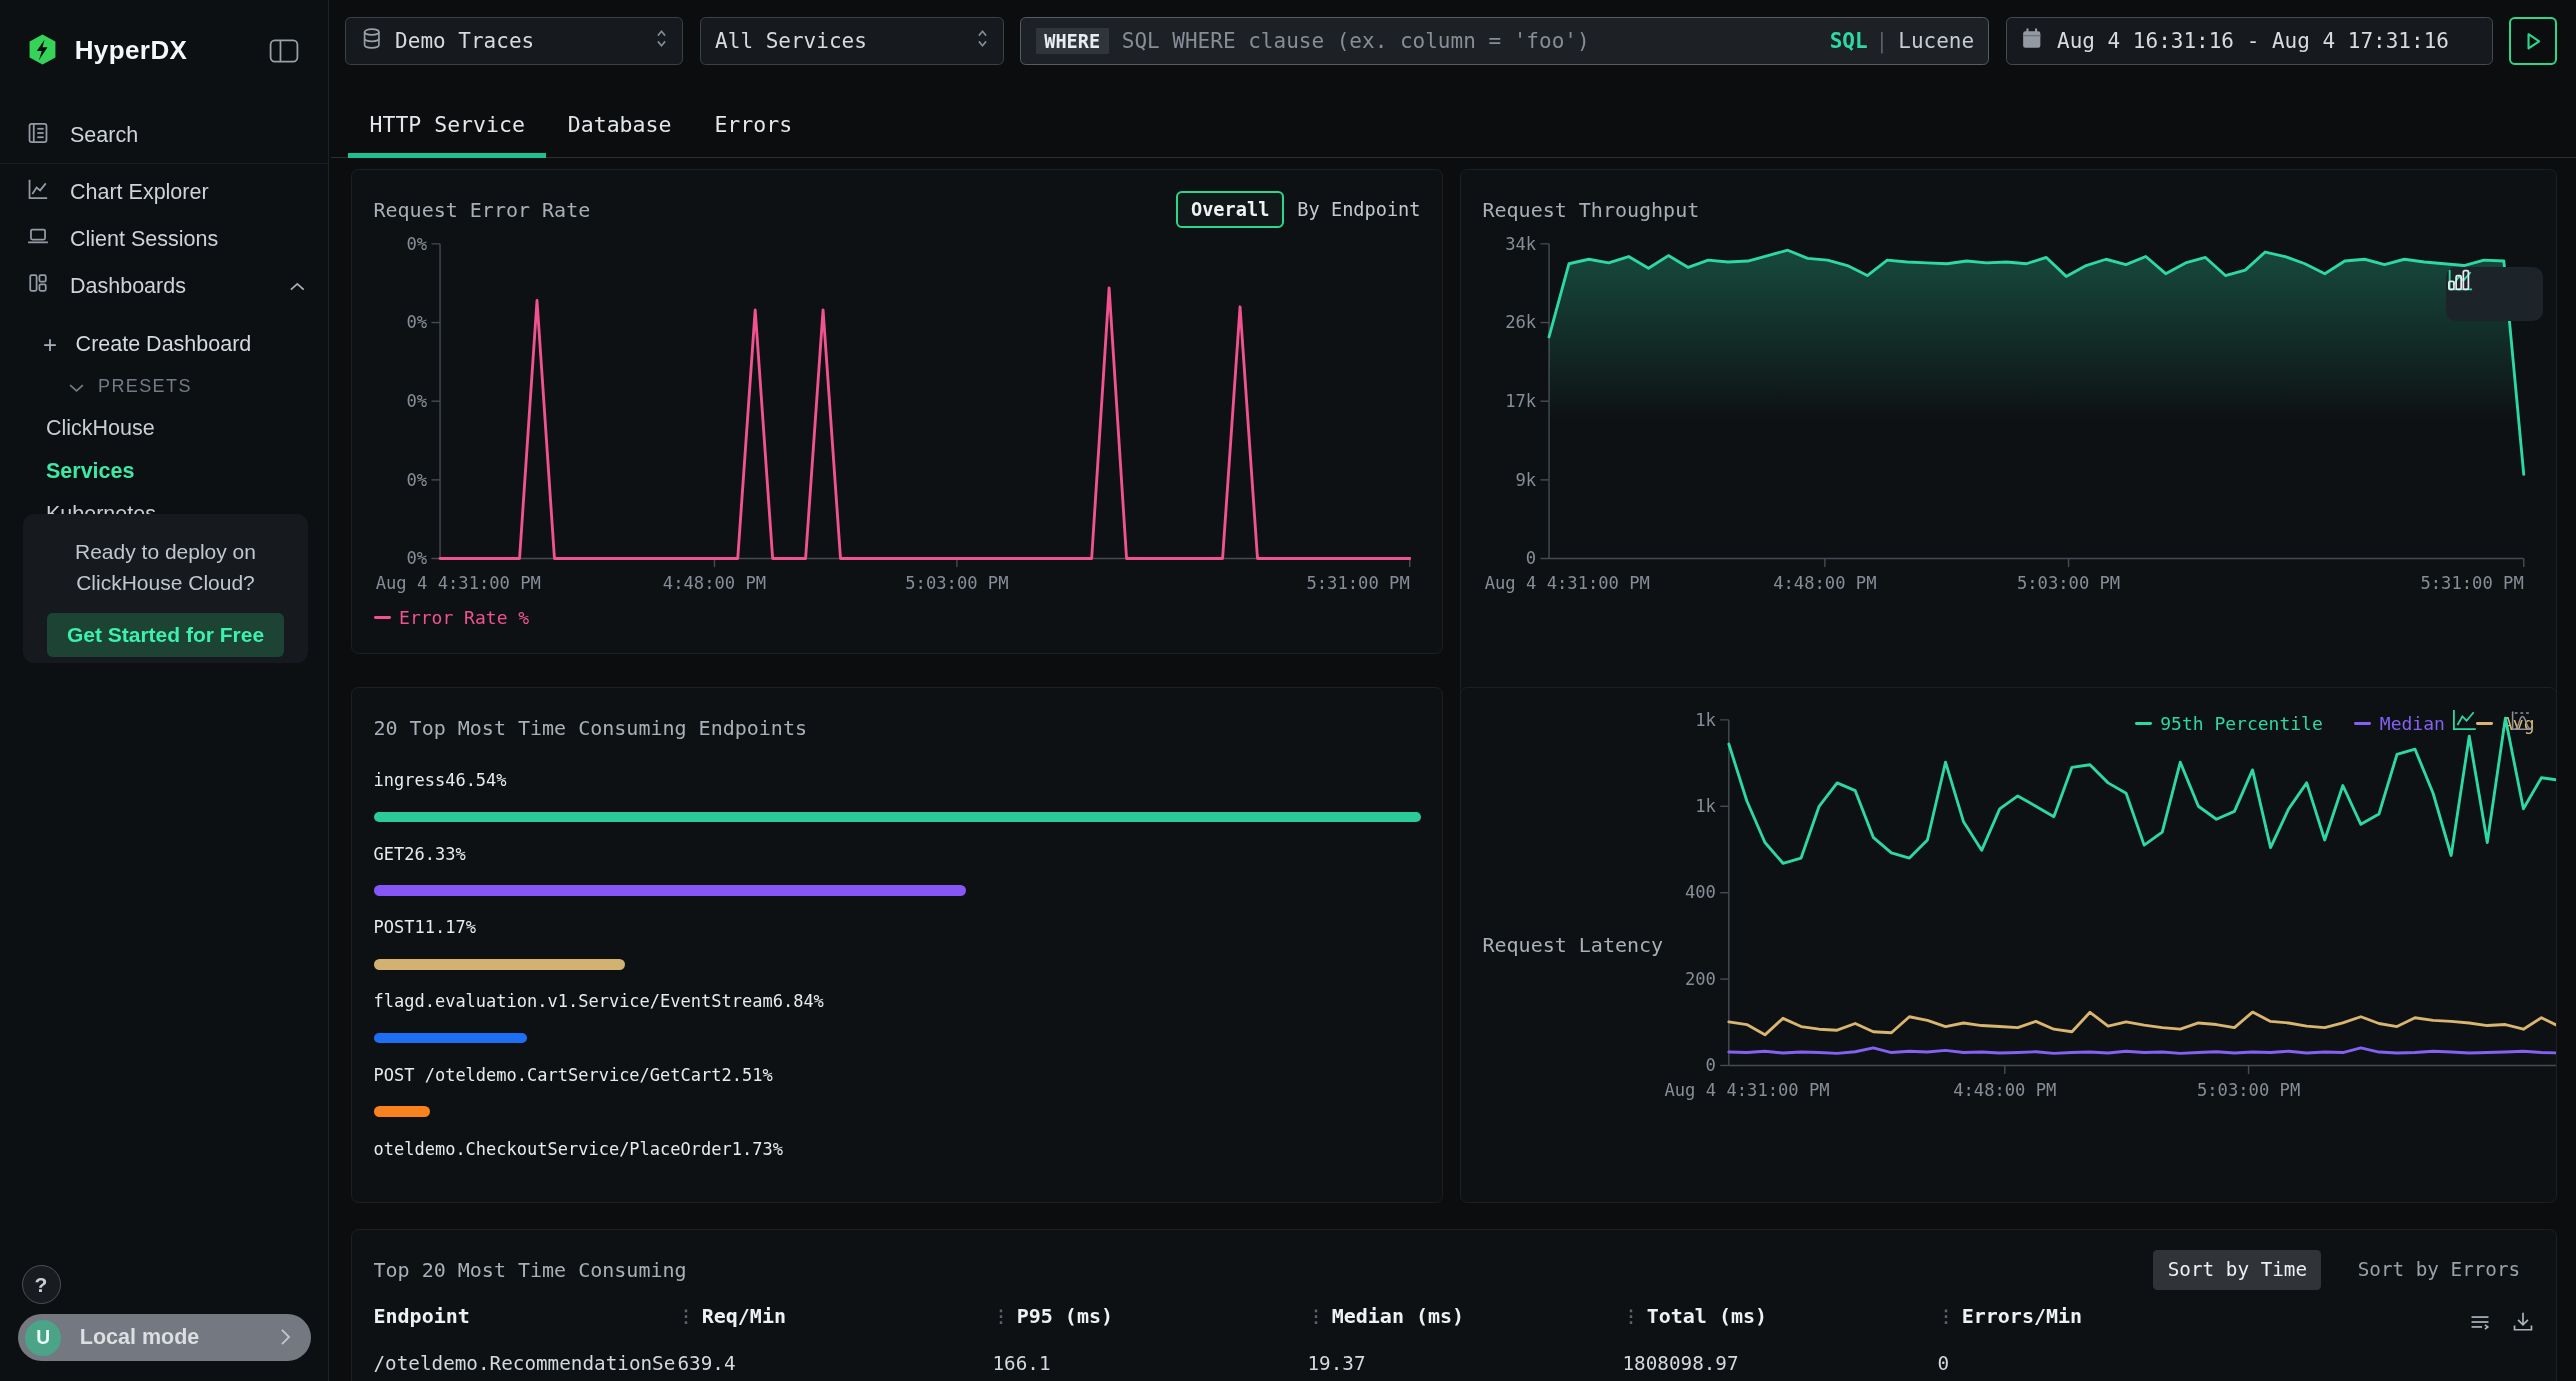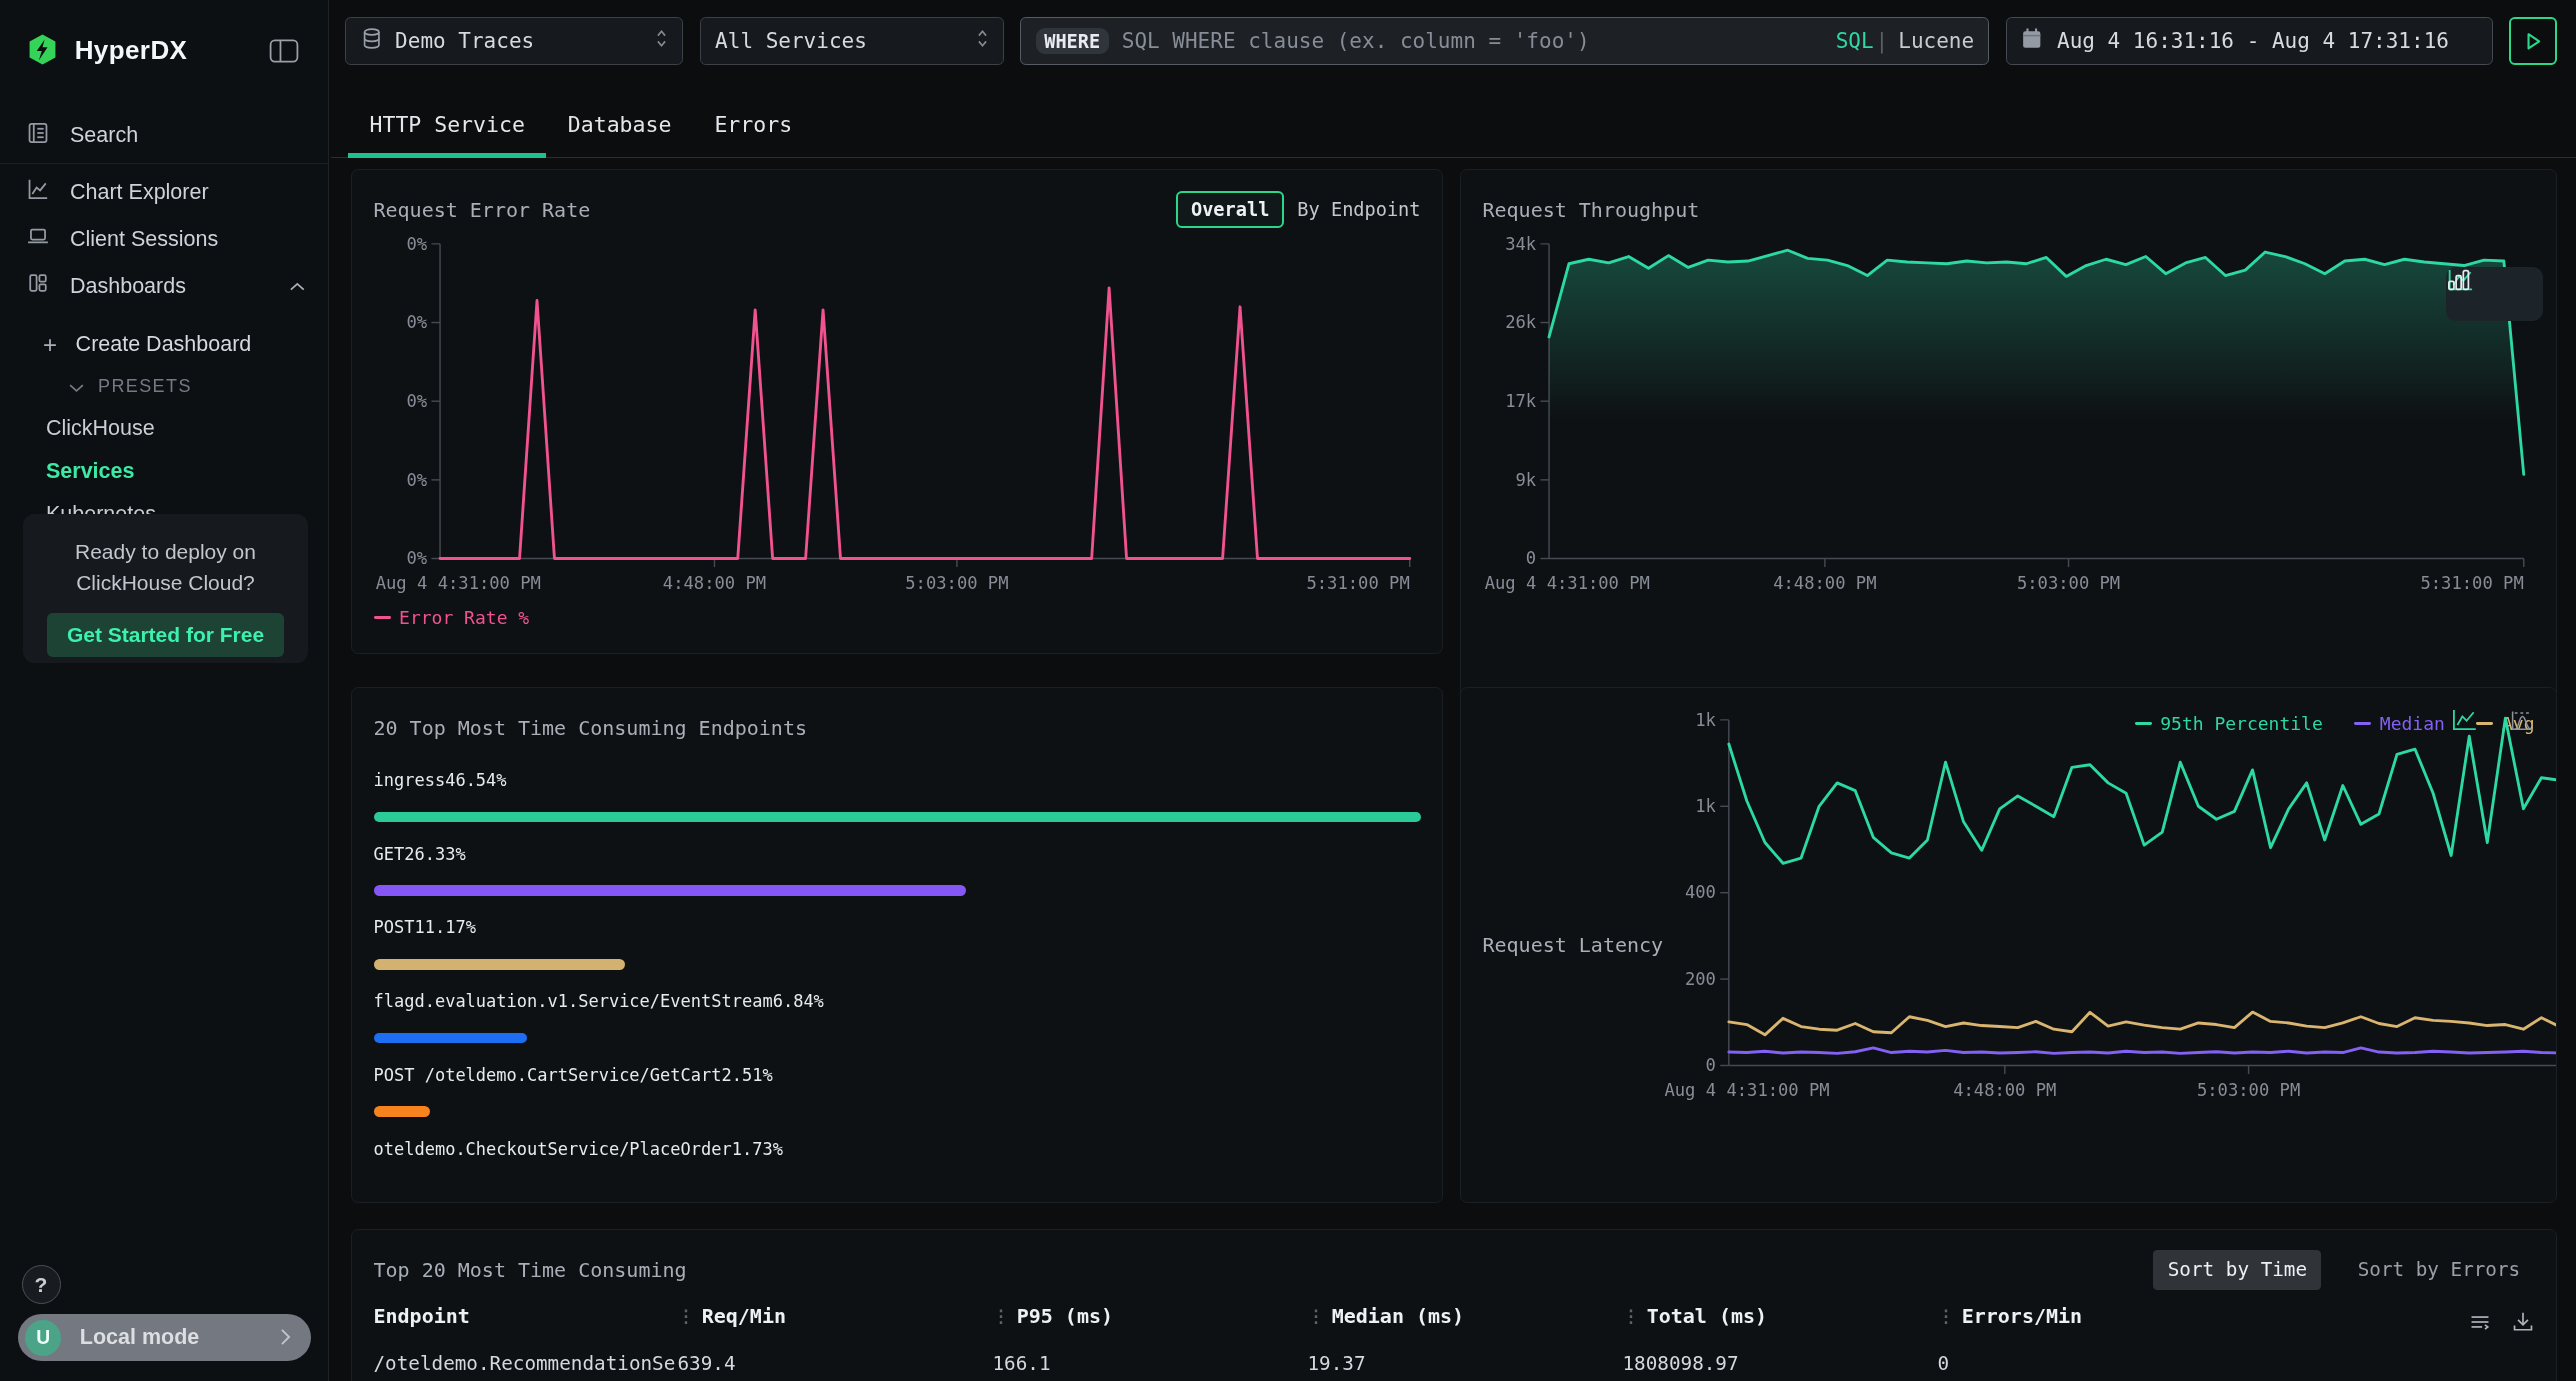--- a/index.html
+++ b/index.html
@@ -39,24 +39,24 @@
 
   
   .main{position:absolute;left:331px;right:0;top:0;bottom:0}
   .topbar{display:flex;gap:16.5px;padding:17px 18.6px 0 14.3px;height:84px}
   .tb-box{height:48px;border-radius:5.7px;display:flex;align-items:center;font-size:21px;color:#d7dbe0;padding:0 14.3px;cursor:pointer}
   .tb-select{background:#16191d;border:1.4px solid #3c4148;justify-content:space-between}
   .tb-select .sel-left{display:flex;align-items:center;gap:13px}
   .sel-src{width:338px}
   .sel-svc{width:304px}
   .tb-search{flex:1;background:#1d2025;border:1.4px solid #565c64;cursor:text}
-  .where-chip{background:#30353c;color:#e8ebef;font-weight:bold;font-size:18.6px;border-radius:9px;padding:2.9px 8.6px;margin-right:13px}
+  .where-chip{background:#30353c;color:#e8ebef;font-weight:bold;font-size:18.6px;border-radius:1px;padding:2.9px 8.6px;margin-right:13px}
   .tb-search input{flex:1;background:transparent;border:none;outline:none;color:#d7dbe0;font-family:var(--mono);font-size:21px}
   .tb-search input::placeholder{color:#868d96}
-  .lang-sql{color:var(--green);font-weight:normal;margin-right:2px}
+  .lang-sql{color:var(--green);font-weight:bold;margin-right:8px}
   .lang-div{color:#5a6068;margin-right:10px}
   .lang-lucene{color:#c6cbd2}
   .tb-date{width:487px;background:#16191d;border:1.4px solid #454a52;gap:14.3px}
   .tb-run{width:48px;height:48px;border:2.1px solid #2bd889;border-radius:5.7px;background:transparent;display:flex;align-items:center;justify-content:center;cursor:pointer}
 
   
   .tabbar{display:flex;align-items:flex-end;height:74px;border-bottom:1.4px solid #2b2f34;padding-left:17px}
   .tab{position:relative;padding:0 21.5px 20px;font-size:21.5px;color:#e3e6ea;cursor:pointer}
   .tab.active::after{content:"";position:absolute;left:0;right:0;bottom:-1.4px;height:5px;background:#1fbf8f}
 

